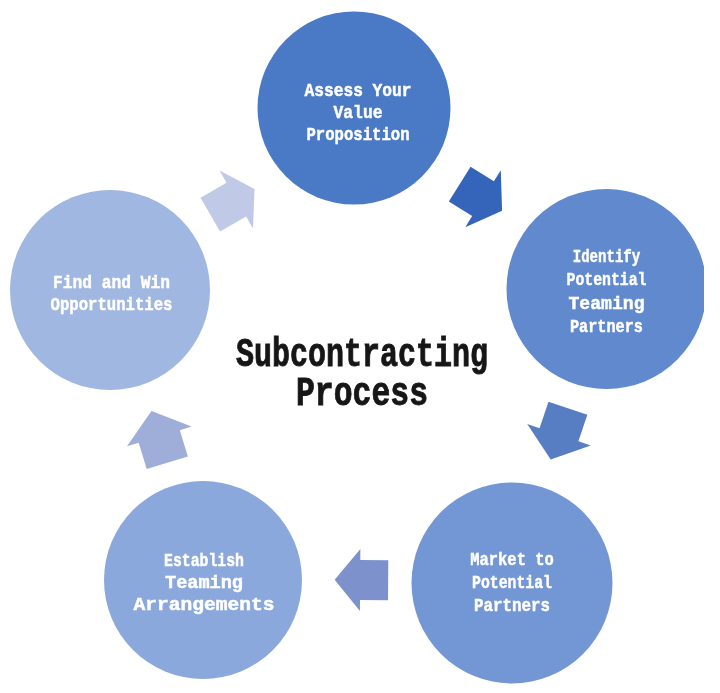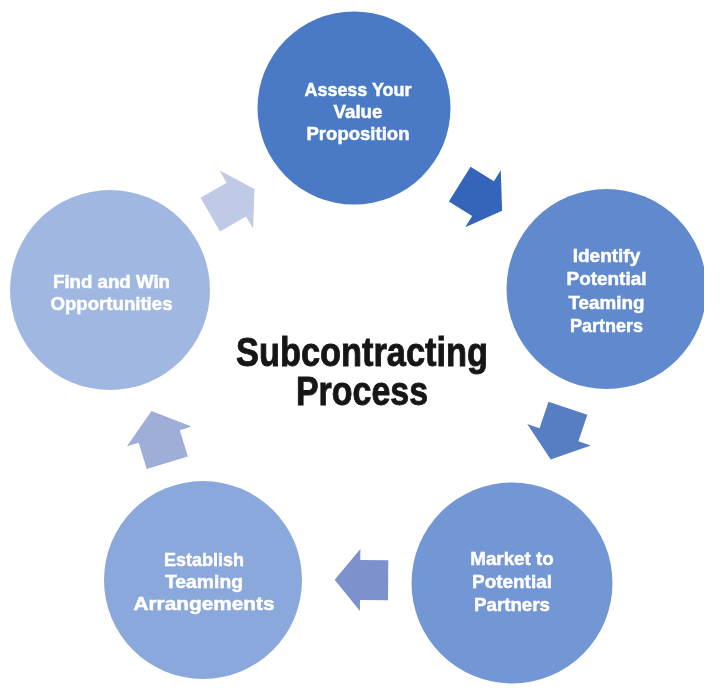--- a/index.html
+++ b/index.html
@@ -1,17 +1,17 @@
 <!DOCTYPE html>
 <html><head>
 <meta charset="utf-8">
 <style>
   html,body{margin:0;padding:0;background:#ffffff;}
   #stage{position:relative;width:704px;height:693px;background:#ffffff;overflow:hidden;
-         font-family:Liberation Sans, sans-serif;}
+         font-family:Liberation Mono, monospace;}
   svg{position:absolute;left:0;top:0;}
   .ct{font-weight:bold;fill:#ffffff;font-size:19px;text-anchor:middle;stroke:#ffffff;stroke-width:0.5;}
   .title{font-weight:bold;fill:#161616;font-size:40px;text-anchor:middle;stroke:#161616;stroke-width:0.9;}
 </style>
 </head>
 <body>
 <div id="stage">
 <svg width="720" height="693" viewBox="0 0 720 693">
 
   <circle cx="354" cy="108" r="96.5" fill="#4a7ac6"></circle>

